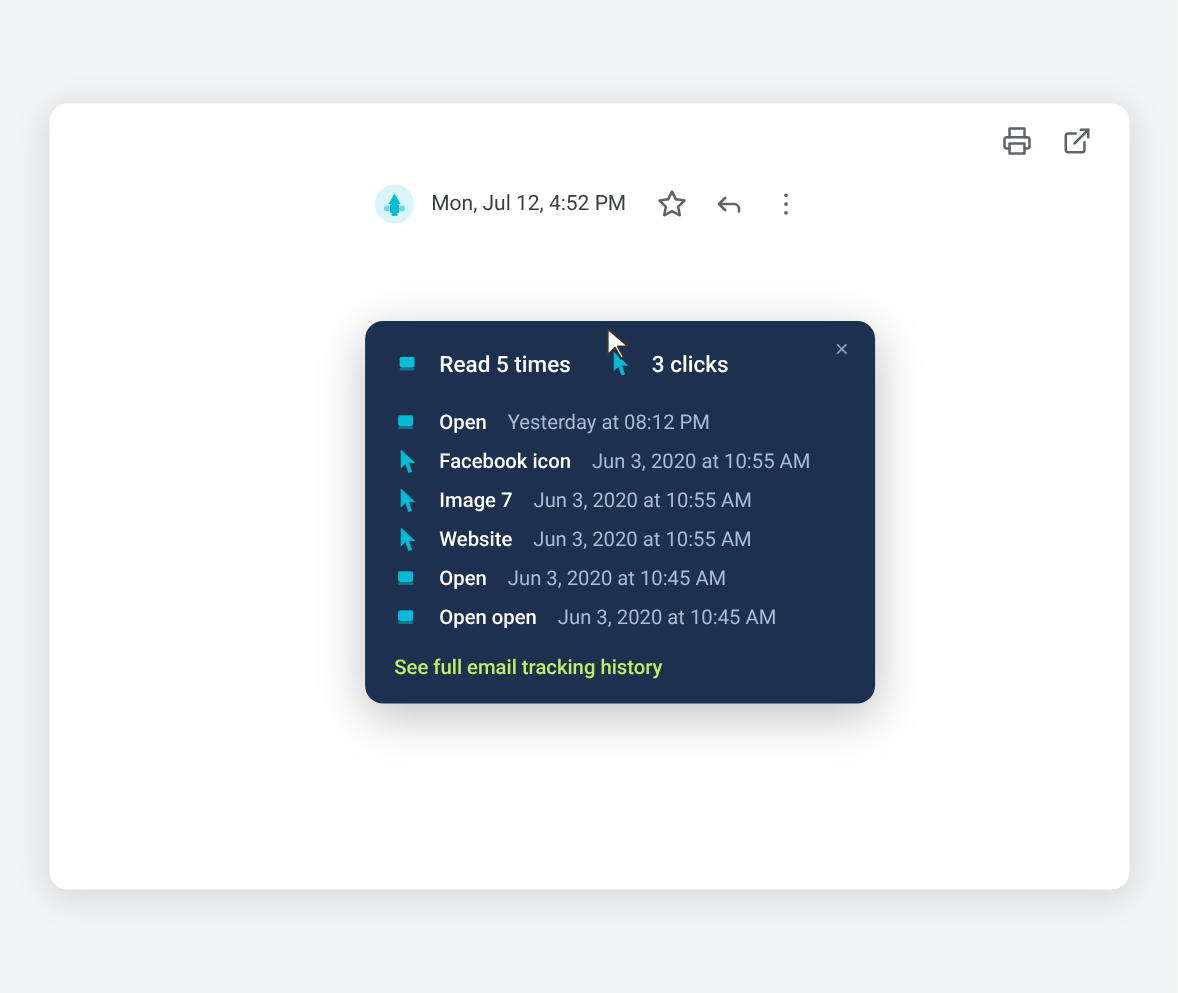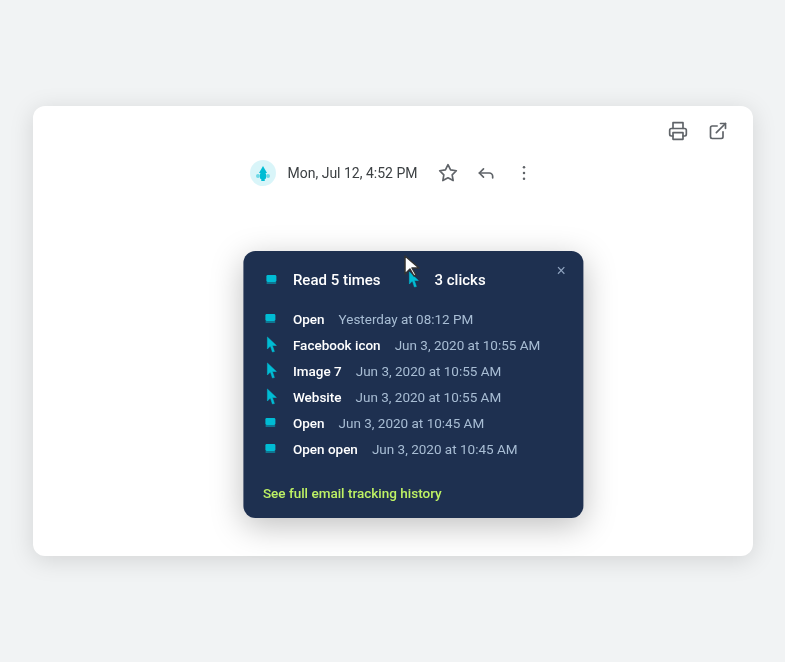--- a/index.html
+++ b/index.html
@@ -9,21 +9,21 @@
       height: 662px;
       background: #f1f3f4;
       display: flex;
       align-items: center;
       justify-content: center;
       font-family: 'Google Sans', Roboto, Arial, sans-serif;
     }
 
     .browser-frame {
       width: 720px;
-      height: 450px;
+      height: 524px;
       background: #fff;
       border-radius: 12px;
       box-shadow: 0 4px 24px rgba(0,0,0,0.13);
       position: relative;
       overflow: visible;
     }
 
     
     .toolbar {
       display: flex;
@@ -138,21 +138,21 @@
       align-items: center;
       justify-content: center;
       flex-shrink: 0;
     }
 
     
     .event-list {
       display: flex;
       flex-direction: column;
       gap: 6px;
-      margin-bottom: 24px;
+      margin-bottom: 12px;
     }
 
     .event-item {
       display: flex;
       align-items: center;
       gap: 10px;
       color: #fff;
       font-size: 13.5px;
     }
 

